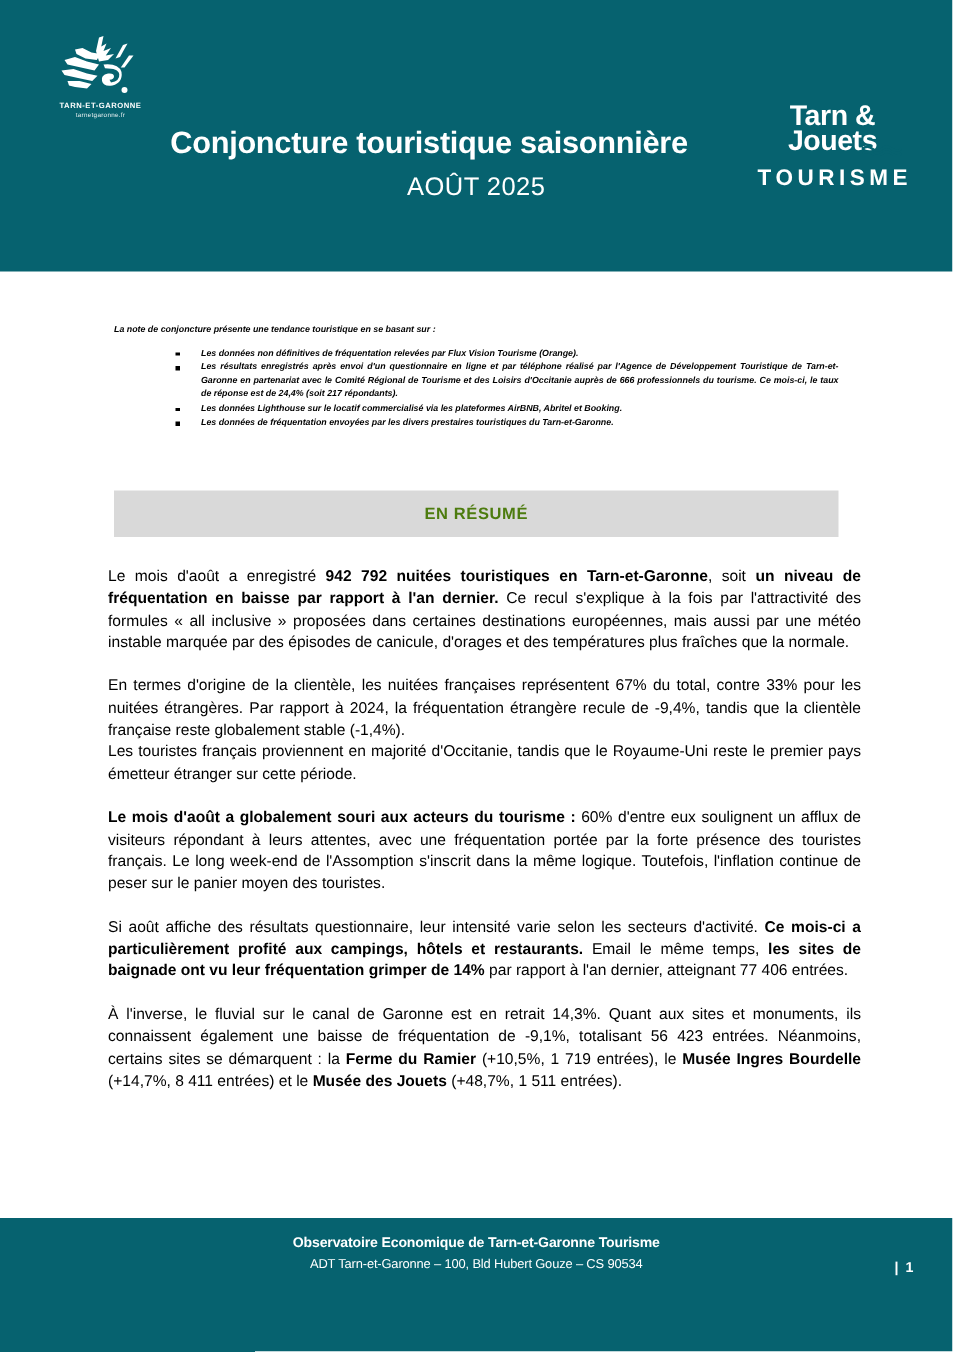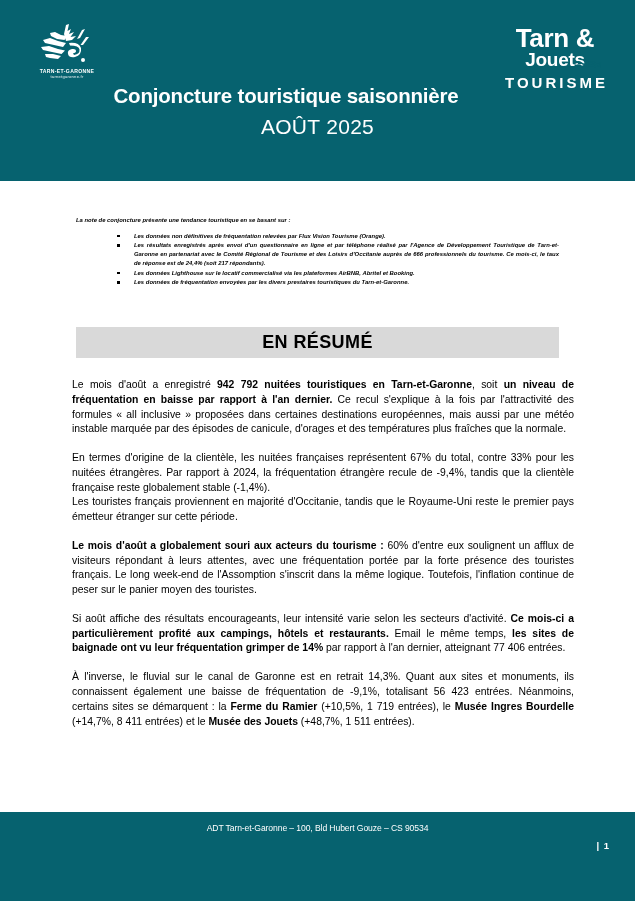--- a/index.html
+++ b/index.html
@@ -69,24 +69,25 @@
   
   .tourism-logo {
     position: absolute;
     right: 22px;
     top: 27px;
     color: #ffffff;
     text-align: center;
     width: 116px;
   }
   .tourism-logo .tl-line1 {
-    font-size: 26px;
+    font-size: 19px;
     font-weight: bold;
     line-height: 0.92;
     letter-spacing: -0.3px;
+    margin-top: 42px;
   }
   .tourism-logo .tl-line2 {
     font-size: 19px;
     font-weight: bold;
     line-height: 0.95;
     letter-spacing: -0.3px;
     text-align: center;
     position: relative;
   }
   .tourism-logo .waves {
@@ -115,21 +116,21 @@
     font-weight: bold;
     letter-spacing: -0.2px;
   }
   .doc-subtitle {
     position: absolute;
     left: 0;
     top: 115px;
     width: 635px;
     text-align: center;
     color: #ffffff;
-    font-size: 21px;
+    font-size: 17px;
     letter-spacing: 0.3px;
   }
 
   
   .intro {
     position: absolute;
     left: 76px;
     top: 216px;
     width: 483px;
   }
@@ -170,23 +171,23 @@
     left: 76px;
     top: 327px;
     width: 483px;
     height: 31px;
     background: #d9d9d9;
     display: flex;
     align-items: center;
     justify-content: center;
   }
   .resume-bar .label {
-    font-size: 18px;
-    font-weight: bold;
-    color: #000000;
+    font-size: 11px;
+    font-weight: bold;
+    color: #4d7c0f;
     letter-spacing: 0.4px;
   }
 
   
   .body-copy {
     position: absolute;
     left: 72px;
     top: 378px;
     width: 502px;
   }
@@ -314,24 +315,25 @@
 
   <div class="resume-bar">
     <span class="label">EN RÉSUMÉ</span>
   </div>
 
   <div class="body-copy">
     <p><span>Le mois d'août a enregistré </span><b>942 792 nuitées touristiques en Tarn-et-Garonne</b><span>, soit </span><b>un niveau de fréquentation en baisse par rapport à l'an dernier.</b><span> Ce recul s'explique à la fois par l'attractivité des formules « all inclusive » proposées dans certaines destinations européennes, mais aussi par une météo instable marquée par des épisodes de canicule, d'orages et des températures plus fraîches que la normale.</span></p>
     <p class="tight"><span>En termes d'origine de la clientèle, les nuitées françaises représentent 67% du total, contre 33% pour les nuitées étrangères. Par rapport à 2024, la fréquentation étrangère recule de -9,4%, tandis que la clientèle française reste globalement stable (-1,4%).</span></p>
     <p class="follow"><span>Les touristes français proviennent en majorité d'Occitanie, tandis que le Royaume-Uni reste le premier pays émetteur étranger sur cette période.</span></p>
     <p><b>Le mois d'août a globalement souri aux acteurs du tourisme :</b><span> 60% d'entre eux soulignent un afflux de visiteurs répondant à leurs attentes, avec une fréquentation portée par la forte présence des touristes français. Le long week-end de l'Assomption s'inscrit dans la même logique. Toutefois, l'inflation continue de peser sur le panier moyen des touristes.</span></p>
-    <p><span>Si août affiche des résultats encourageants, leur intensité varie selon les secteurs d'activité. </span><b>Ce mois-ci a particulièrement profité aux campings, hôtels et restaurants.</b><span> Email le même temps, </span><b>les sites de baignade ont vu leur fréquentation grimper de 14%</b><span> par rapport à l'an dernier, atteignant 77 406 entrées.</span></p>
+    <p><span>Si août affiche des résultats questionnaire, leur intensité varie selon les secteurs d'activité. </span><b>Ce mois-ci a particulièrement profité aux campings, hôtels et restaurants.</b><span> Email le même temps, </span><b>les sites de baignade ont vu leur fréquentation grimper de 14%</b><span> par rapport à l'an dernier, atteignant 77 406 entrées.</span></p>
     <p><span>À l'inverse, le fluvial sur le canal de Garonne est en retrait 14,3%. Quant aux sites et monuments, ils connaissent également une baisse de fréquentation de -9,1%, totalisant 56 423 entrées. Néanmoins, certains sites se démarquent : la </span><b>Ferme du Ramier</b><span> (+10,5%, 1 719 entrées), le </span><b>Musée Ingres Bourdelle</b><span> (+14,7%, 8 411 entrées) et le </span><b>Musée des Jouets</b><span> (+48,7%, 1 511 entrées).</span></p>
   </div>
 
   <div class="footer-band">
     <div class="footer-inner">
+      <div class="footer-title">Observatoire Economique de Tarn-et-Garonne Tourisme</div>
       <div class="footer-line">ADT Tarn-et-Garonne – 100, Bld Hubert Gouze – CS 90534</div>
     </div>
     <div class="page-num">| 1</div>
   </div>
 
 </div>
 
 </body></html>

